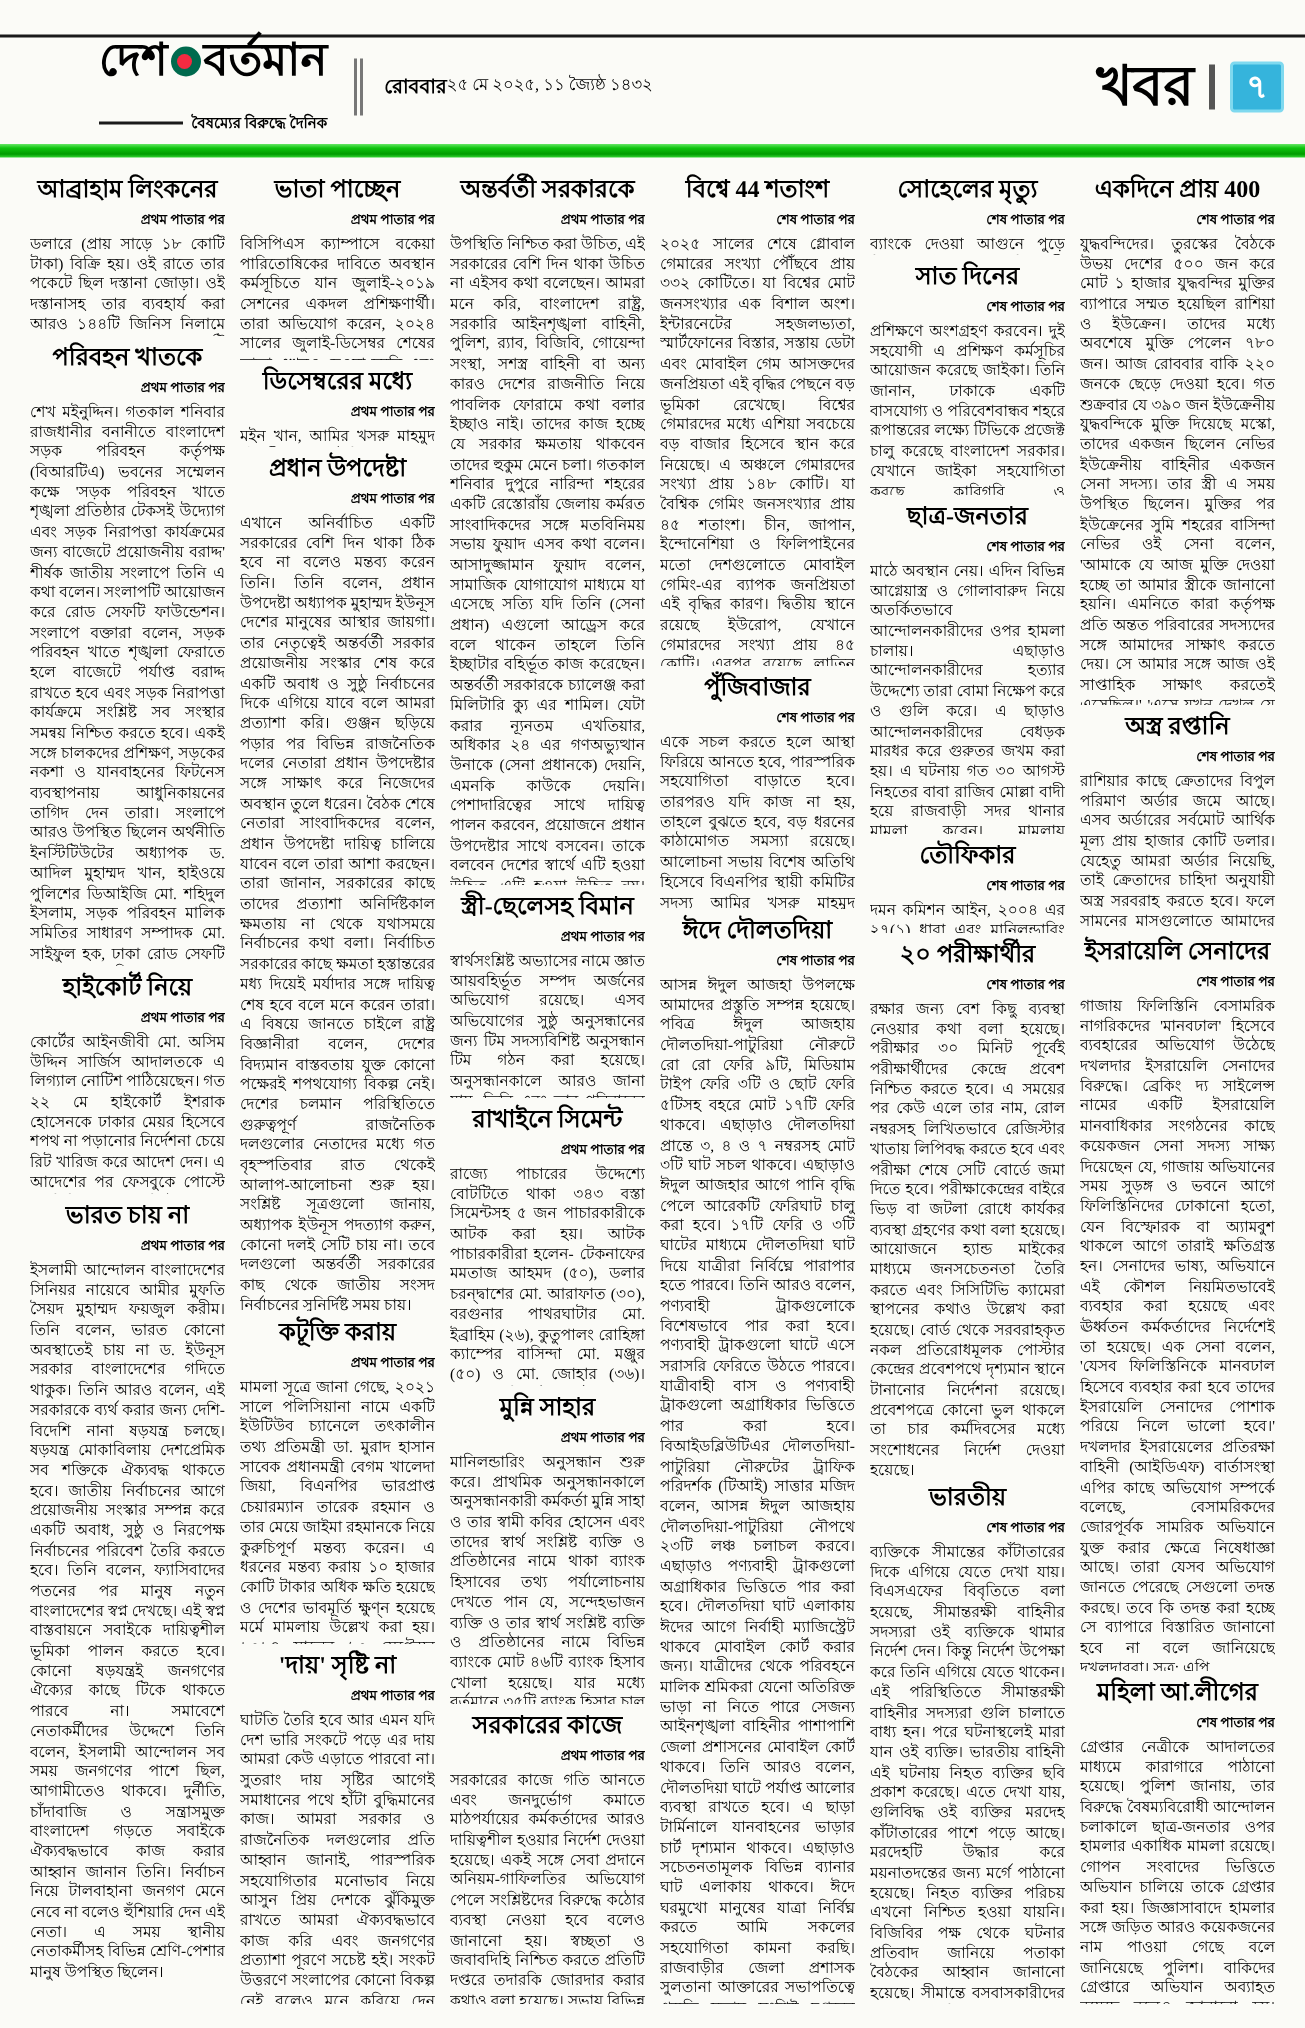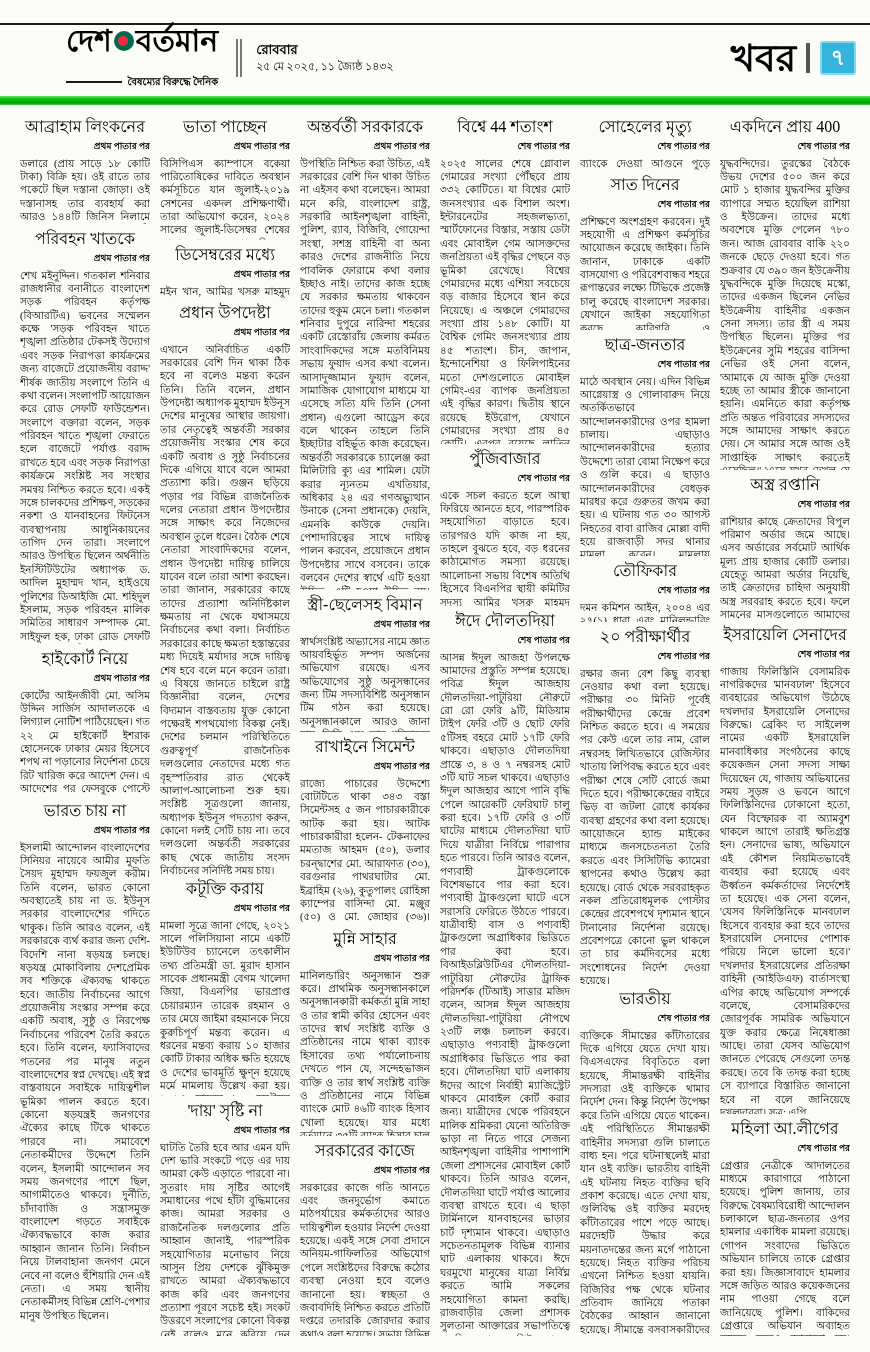--- a/index.html
+++ b/index.html
@@ -17,39 +17,39 @@
   .masthead{ position:absolute; top:26px; left:0; width:100%; height:64px;
              display:flex; align-items:center; padding:0 14px; }
   .logo-block{ margin-left:52px; display:flex; flex-direction:column; }
   .logo-line{ display:flex; align-items:center; font-weight:bold; font-size:30px; letter-spacing:0; line-height:1; }
   .logo-circle{ width:20px; height:20px; border-radius:50%; background:#006a4e; position:relative; margin:0 2px; flex:0 0 auto; }
   .logo-circle::after{ content:""; position:absolute; top:5px; left:4px; width:10px; height:10px; border-radius:50%; background:#f42a41; }
   .logo-sub{ display:flex; align-items:center; margin-top:18px; }
   .logo-rule{ flex:1; height:2px; background:#1a1a1a; margin-right:6px; }
   .tagline{ font-size:10px; font-weight:bold; white-space:nowrap; }
   .mast-divider{ width:0; height:38px; border-left:2px solid #777; border-right:2px solid #777; margin:0 14px 0 18px; padding-left:2px; }
-  .date-block{ display:flex; flex-direction:column; justify-content:center; }
+  .date-block{ display:flex; flex-direction:row; justify-content:center; }
   .date-day{ font-weight:bold; font-size:13px; line-height:1.3; }
   .date-line{ font-size:11px; line-height:1.3; }
   .mast-spacer{ flex:1; }
   .section-label{ font-weight:bold; font-size:37px; line-height:1; }
   .section-bar{ width:4px; height:30px; background:#555; margin:0 10px; }
   .page-box{ width:36px; height:34px; background:#35b4dc; border:2px solid #7fd9ef; border-radius:3px;
              display:flex; align-items:center; justify-content:center;
              color:#fff; font-weight:bold; font-size:22px; }
 
   .green-bar{ position:absolute; top:96px; left:0; width:100%; height:9px;
               background:linear-gradient(180deg,#66e766 0%,#0ec40e 30%,#009c00 75%,#34d634 100%); }
 
   
   .content{ position:absolute; top:112px; left:20px; width:830px; height:1224px;
             display:flex; gap:10px; }
   .col{ flex:1 1 0; min-width:0; display:flex; flex-direction:column; }
   .story{ overflow:hidden; }
-  .story h2{ font-size:16px; font-weight:normal; text-align:center; white-space:nowrap;
+  .story h2{ font-size:16px; font-weight:bold; text-align:center; white-space:nowrap;
              overflow:hidden; line-height:1.35; padding-top:4px; }
   .kicker{ font-size:9px; font-weight:bold; text-align:right; margin:1px 0 3px; }
   .body{ font-size:10.3px; line-height:1.3; text-align:justify; word-break:normal; }
 </style>
 </head>
 <body>
 
 <div class="topline"></div>
 
 <header class="masthead">

